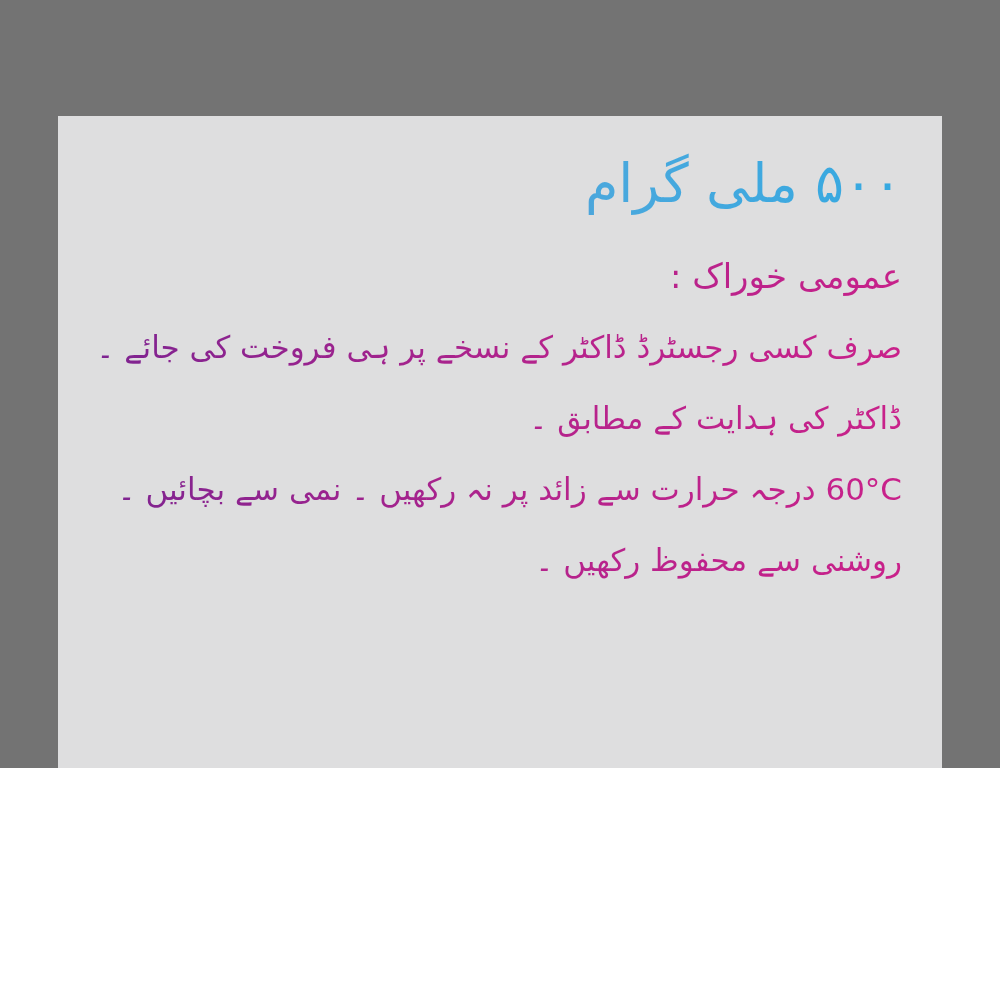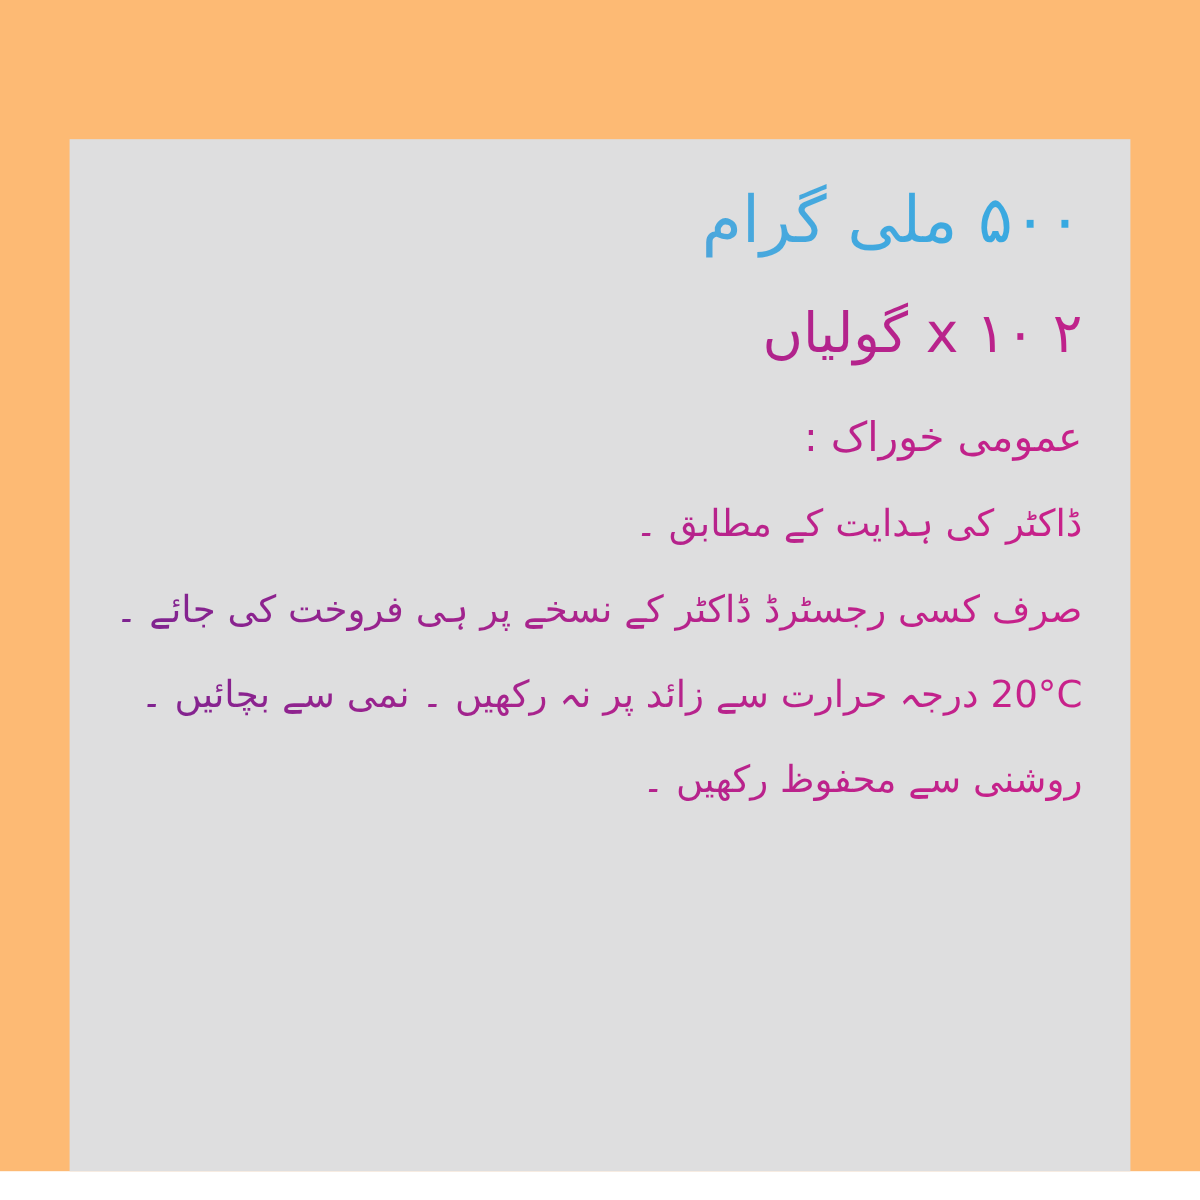--- a/index.html
+++ b/index.html
@@ -9,22 +9,22 @@
     height: 1000px;
     background: #ffffff;
   }
   body {
     font-family: "DejaVu Sans", "Liberation Sans", sans-serif;
   }
 
   .page {
     position: relative;
     width: 1000px;
-    height: 976px;
-    background: #fdba74;
+    height: 768px;
+    background: #737373;
     overflow: hidden;
   }
 
   
   .label-panel {
     position: absolute;
     left: 58px;
     top: 116px;
     width: 884px;
     height: 884px;
@@ -101,29 +101,28 @@
 </style>
 </head>
 <body>
 
 <div class="page">
   <div class="label-panel">
     <div class="content">
 
       <div class="line strength">۵۰۰ ملی گرام</div>
 
-      <div class="line packcount">۲ x ۱۰ گولیاں</div>
 
       <div class="line dose-heading">عمومی خوراک :</div>
 
+      <div class="line body-line">صرف کسی رجسٹرڈ ڈاکٹر کے نسخے پر ہی فروخت کی جائے ۔</div>
+
       <div class="line body-line">ڈاکٹر کی ہدایت کے مطابق ۔</div>
 
-      <div class="line body-line">صرف کسی رجسٹرڈ ڈاکٹر کے نسخے پر ہی فروخت کی جائے ۔</div>
-
-      <div class="line body-line">20°C درجہ حرارت سے زائد پر نہ رکھیں ۔ نمی سے بچائیں ۔</div>
+      <div class="line body-line">60°C درجہ حرارت سے زائد پر نہ رکھیں ۔ نمی سے بچائیں ۔</div>
 
 
 
       <div class="line body-line tight">روشنی سے محفوظ رکھیں ۔</div>
 
     </div>
   </div>
 </div>
 
 </body></html>

